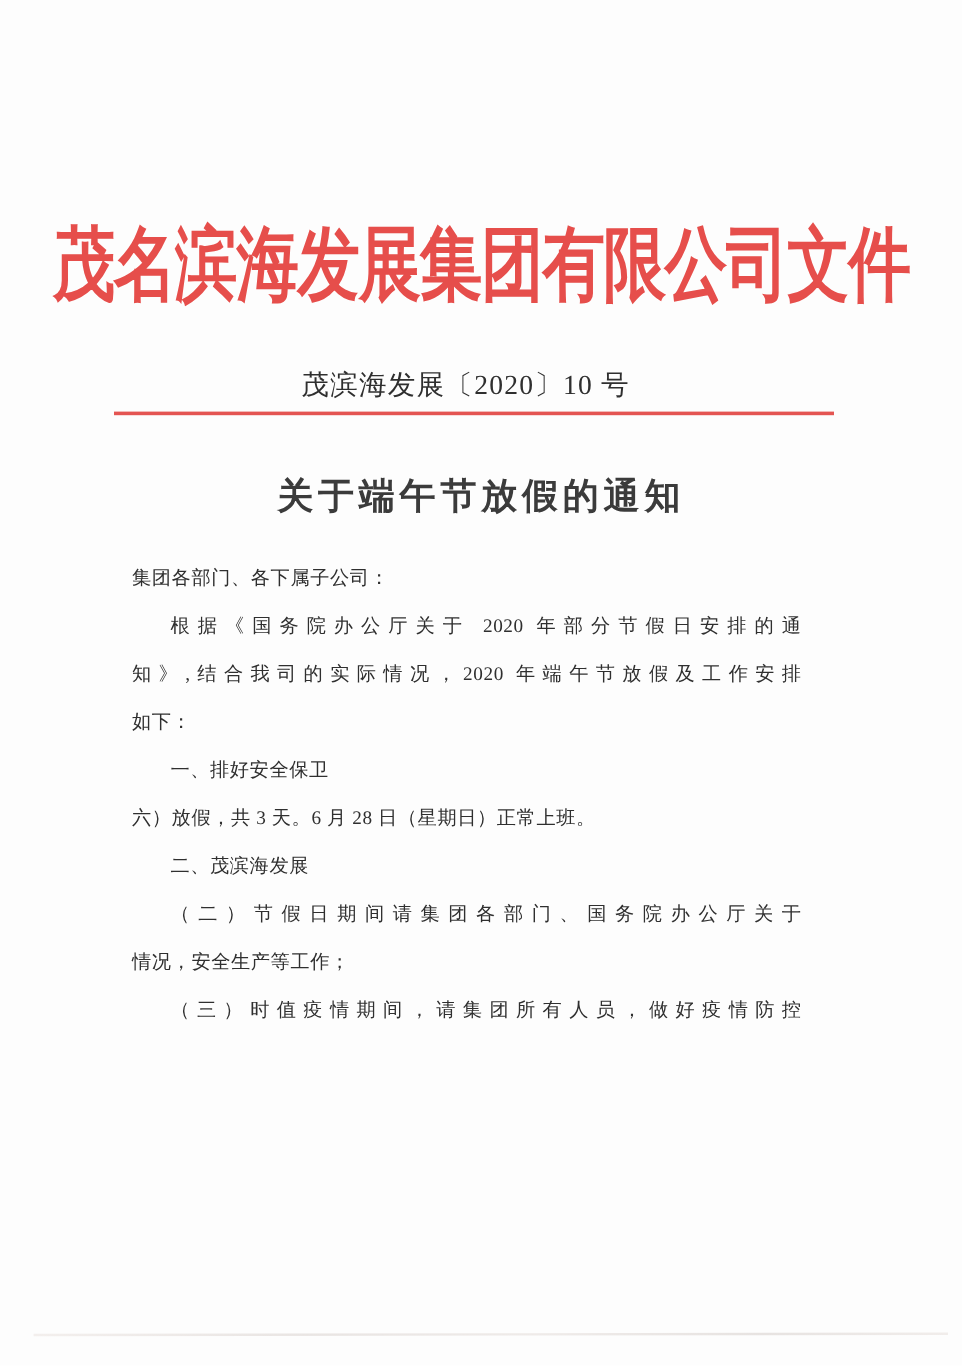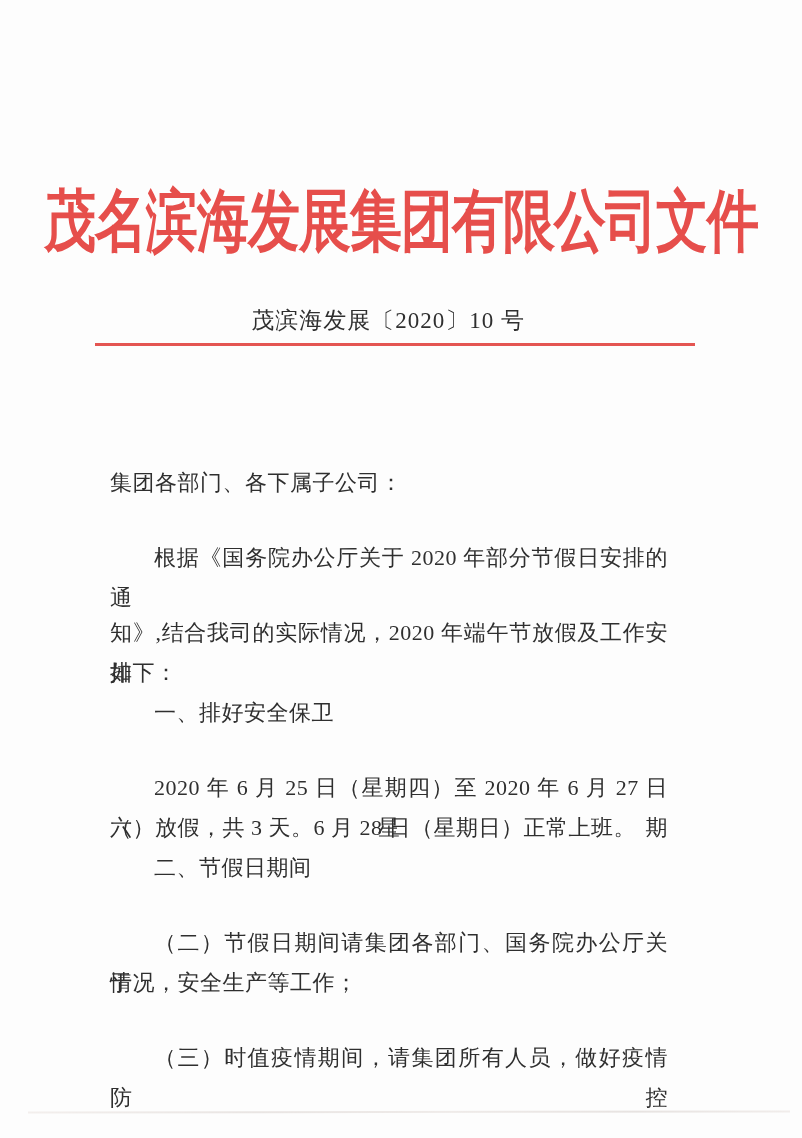--- a/index.html
+++ b/index.html
@@ -56,36 +56,35 @@
     font-weight: 600;
     letter-spacing: 4px;
     color: #3b3b3b;
     white-space: nowrap;
   }
   .body-block {
     position: absolute;
     top: 463px; left: 110px;
     width: 558px;
     color: var(--body-text, #2f2f2f);
-    font-size: 22px;
+    font-size: 16px;
     letter-spacing: 0.5px;
   }
   .line {
     height: 40px;
     line-height: 40px;
     white-space: nowrap;
     overflow: visible;
   }
   .line.indent { text-indent: 2em; }
   .line.fill {
     white-space: normal;
     text-align: justify;
     text-align-last: justify;
     text-justify: inter-character;
-    margin-top: 35px;
   }
   .scan-edge {
     position: absolute;
     top: 1111px; left: 28px;
     width: 762px; height: 2px;
     background: linear-gradient(90deg, #f3efed, #e9e5e3 30%, #efebe9 55%, #e7e3e1 80%, #f1edeb);
     transform: rotate(-0.08deg);
   }
 </style>
 </head>
@@ -94,30 +93,30 @@
 <div class="page">
 
   <div class="org-title-wrap">
     <span class="org-title">茂名滨海发展集团有限公司文件</span>
   </div>
 
   <div class="doc-number">茂滨海发展〔2020〕10 号</div>
 
   <div class="red-divider"></div>
 
+  <div class="notice-title">关于端午节放假的通知</div>
 
   <div class="body-block">
     <div class="line">集团各部门、各下属子公司：</div>
     <div class="line indent fill">根据《国务院办公厅关于 2020 年部分节假日安排的通</div>
     <div class="line fill">知》,结合我司的实际情况，2020 年端午节放假及工作安排</div>
     <div class="line">如下：</div>
     <div class="line indent">一、排好安全保卫</div>
-    <div class="line indent fill">2020 年 6 月 25 日（星期四）至 2020 年 6 月 27 日（星期</div>
     <div class="line">六）放假，共 3 天。6 月 28 日（星期日）正常上班。</div>
-    <div class="line indent">二、节假日期间</div>
+    <div class="line indent">二、茂滨海发展</div>
     <div class="line indent fill">（二）节假日期间请集团各部门、国务院办公厅关于</div>
     <div class="line">情况，安全生产等工作；</div>
     <div class="line indent fill">（三）时值疫情期间，请集团所有人员，做好疫情防控</div>
   </div>
 
   <div class="scan-edge"></div>
 
 </div>
 
 </body></html>

